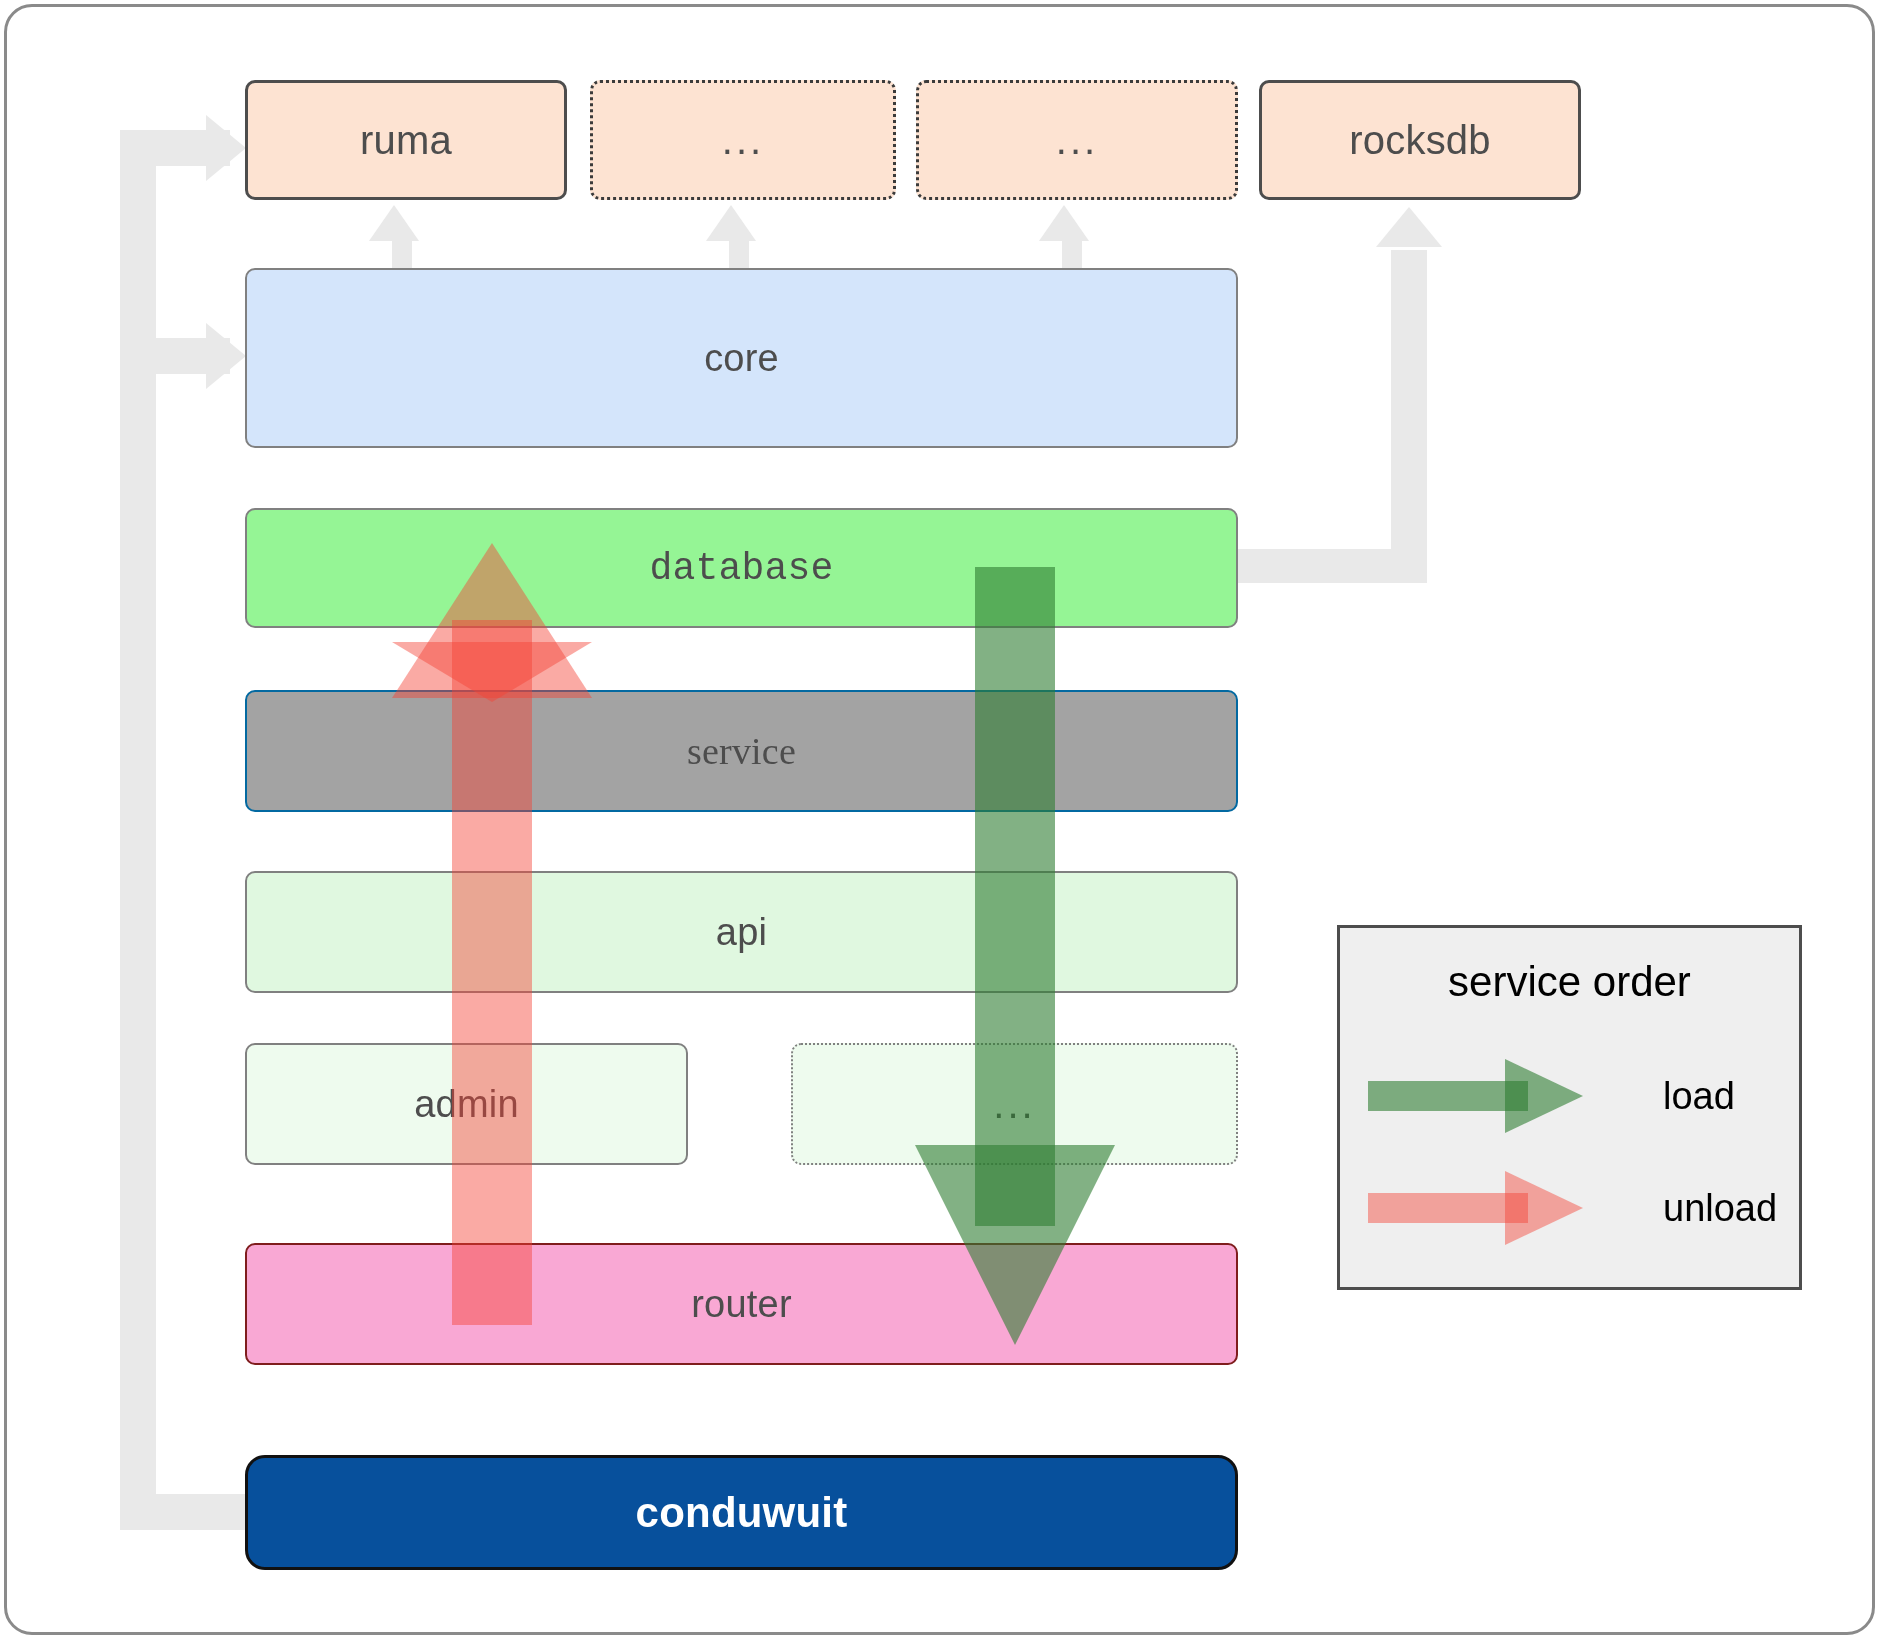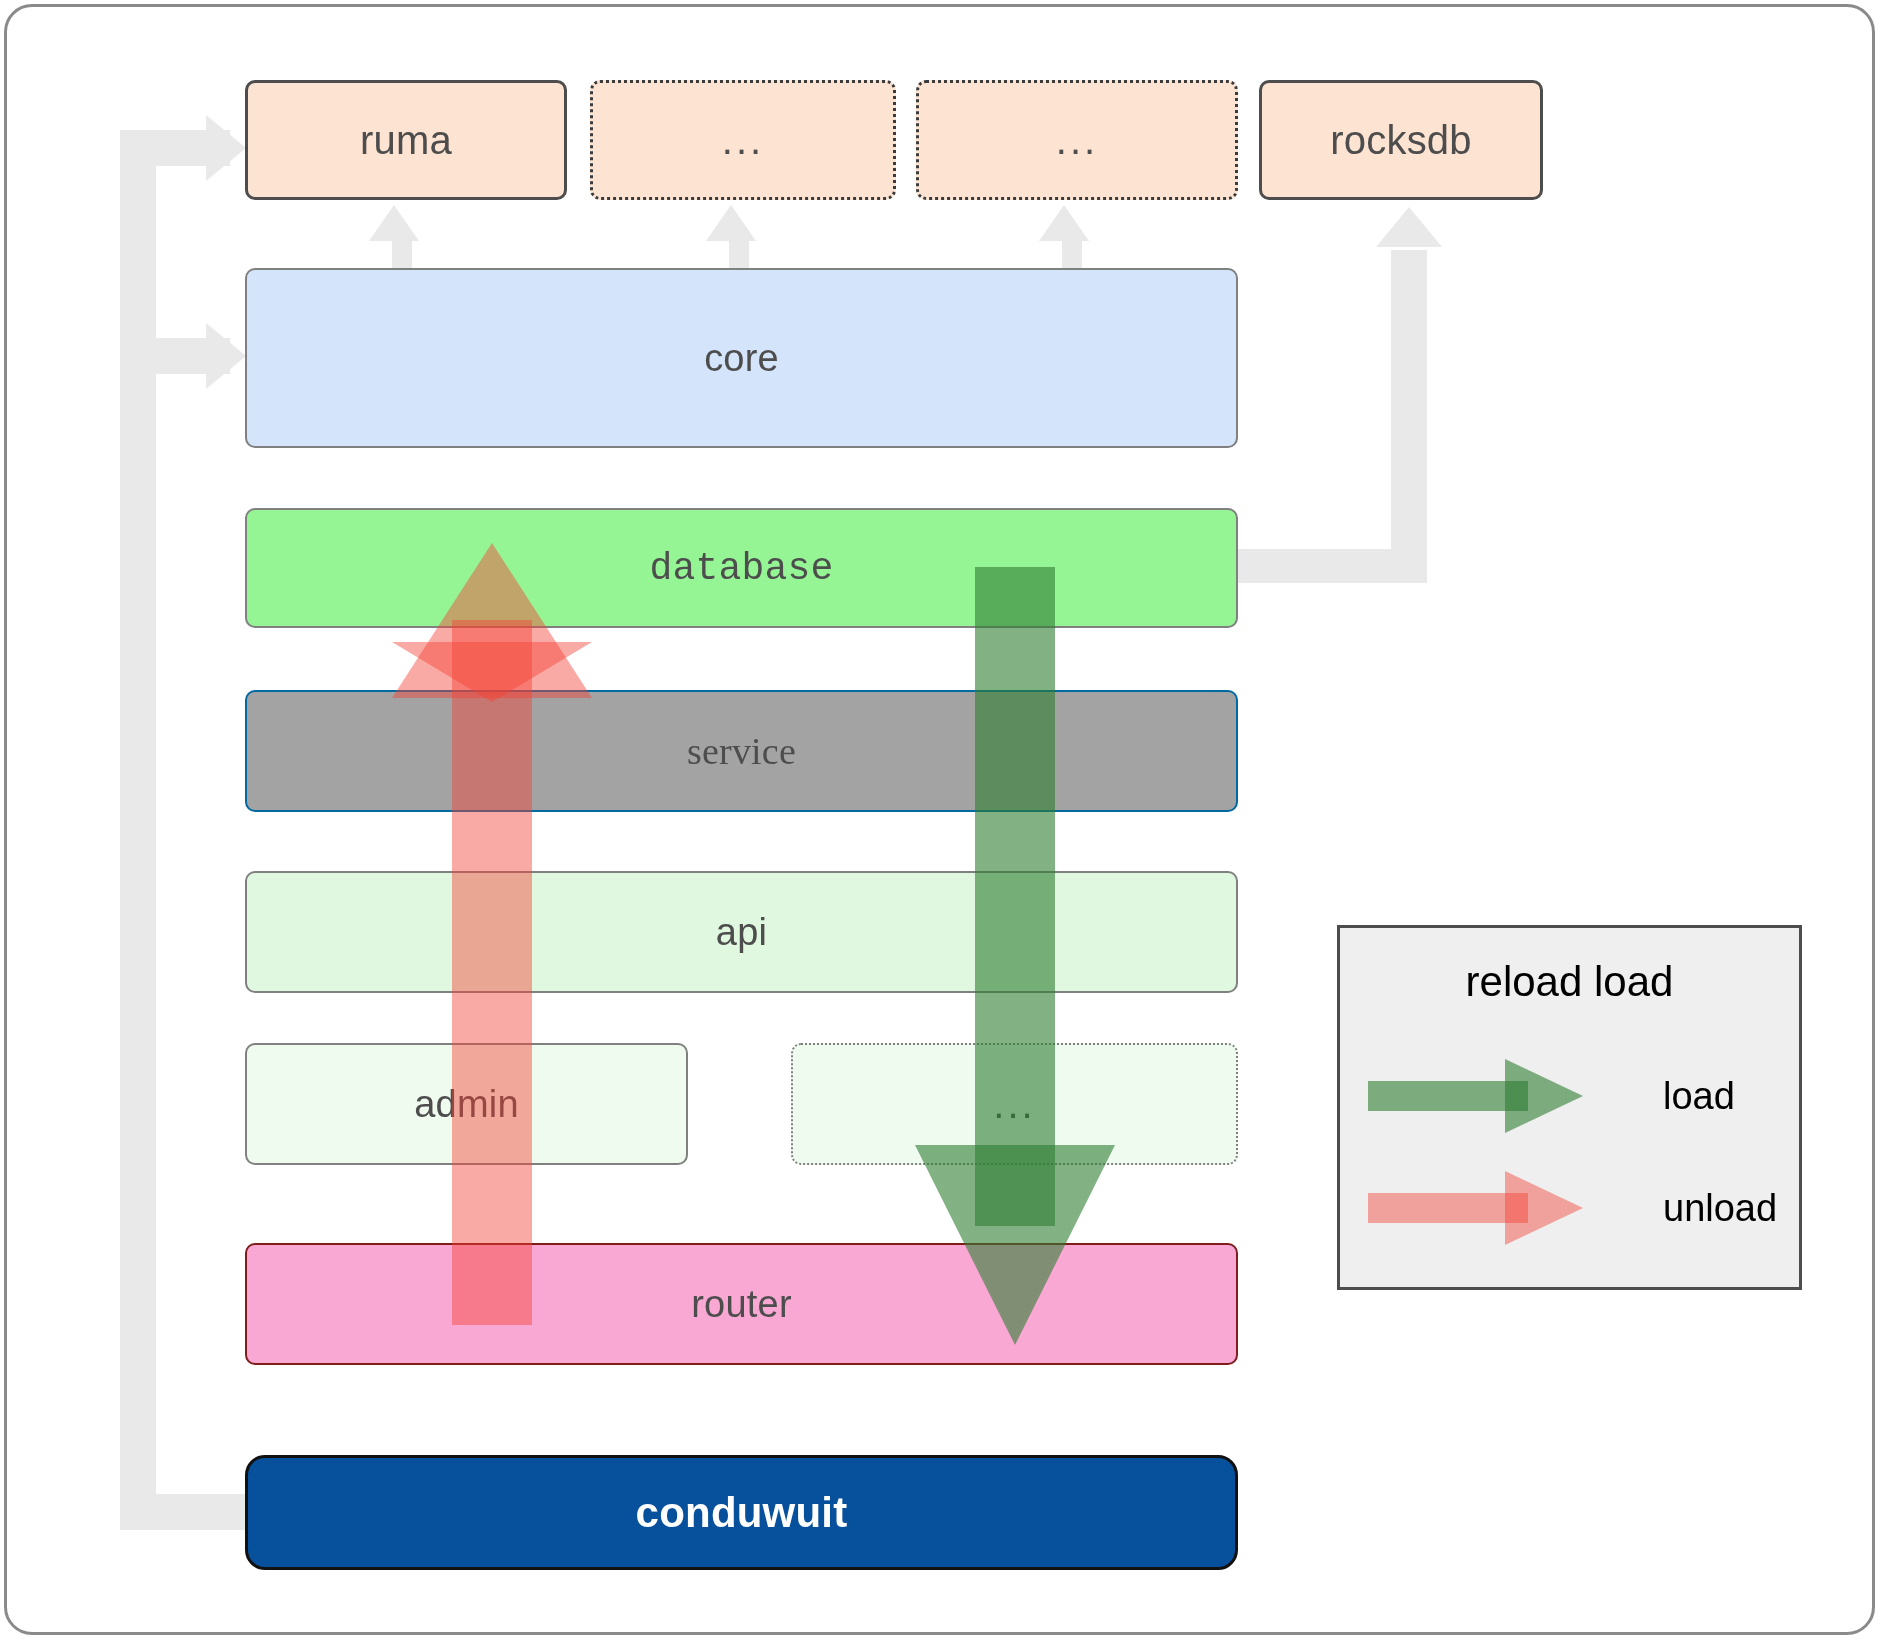--- a/index.html
+++ b/index.html
@@ -202,21 +202,21 @@
   </div>
 
   <div class="node dep-dotted" style="left:590px; top:80px; width:306px; height:120px;">
     <span class="ellipsis">...</span>
   </div>
 
   <div class="node dep-dotted" style="left:916px; top:80px; width:322px; height:120px;">
     <span class="ellipsis">...</span>
   </div>
 
-  <div class="node dep" style="left:1259px; top:80px; width:284px; height:120px;">
+  <div class="node dep" style="left:1259px; top:80px; width:322px; height:120px;">
     <span>rocksdb</span>
   </div>
 
   <div class="node core" style="left:245px; top:268px; width:993px; height:180px;">
     <span>core</span>
   </div>
 
   <div class="node database" style="left:245px; top:508px; width:993px; height:120px;font-family:Liberation Mono, monospace;">
     <span>database</span>
   </div>
@@ -252,21 +252,21 @@
   <svg class="flow" viewBox="0 0 200 110" style="left:392px; top:642px; width:200px; height:110px;">
     <polygon class="head-red" points="100,0 200,0 100,60 0,0"></polygon>
   </svg>
 
   <div class="flow-shaft shaft-green" style="left:975px; top:567px; width:80px; height:659px;"></div>
   <svg class="flow" viewBox="0 0 200 200" style="left:915px; top:1145px; width:200px; height:200px;">
     <polygon class="head-green" points="0,0 200,0 100,200"></polygon>
   </svg>
 
   <div id="legend">
-    <div id="legend-title">reload load</div>
+    <div id="legend-title">service order</div>
 
     <div class="legend-row" style="top:128px;">
       <div class="legend-arrow">
         <svg viewBox="0 0 215 74" style="width:215px;height:74px;">
           <rect x="0" y="22" width="160" height="30" fill="rgba(46,125,50,0.60)"></rect>
           <polygon points="137,0 215,37 137,74" fill="rgba(46,125,50,0.60)"></polygon>
         </svg>
       </div>
       <div class="legend-label">load</div>
     </div>

